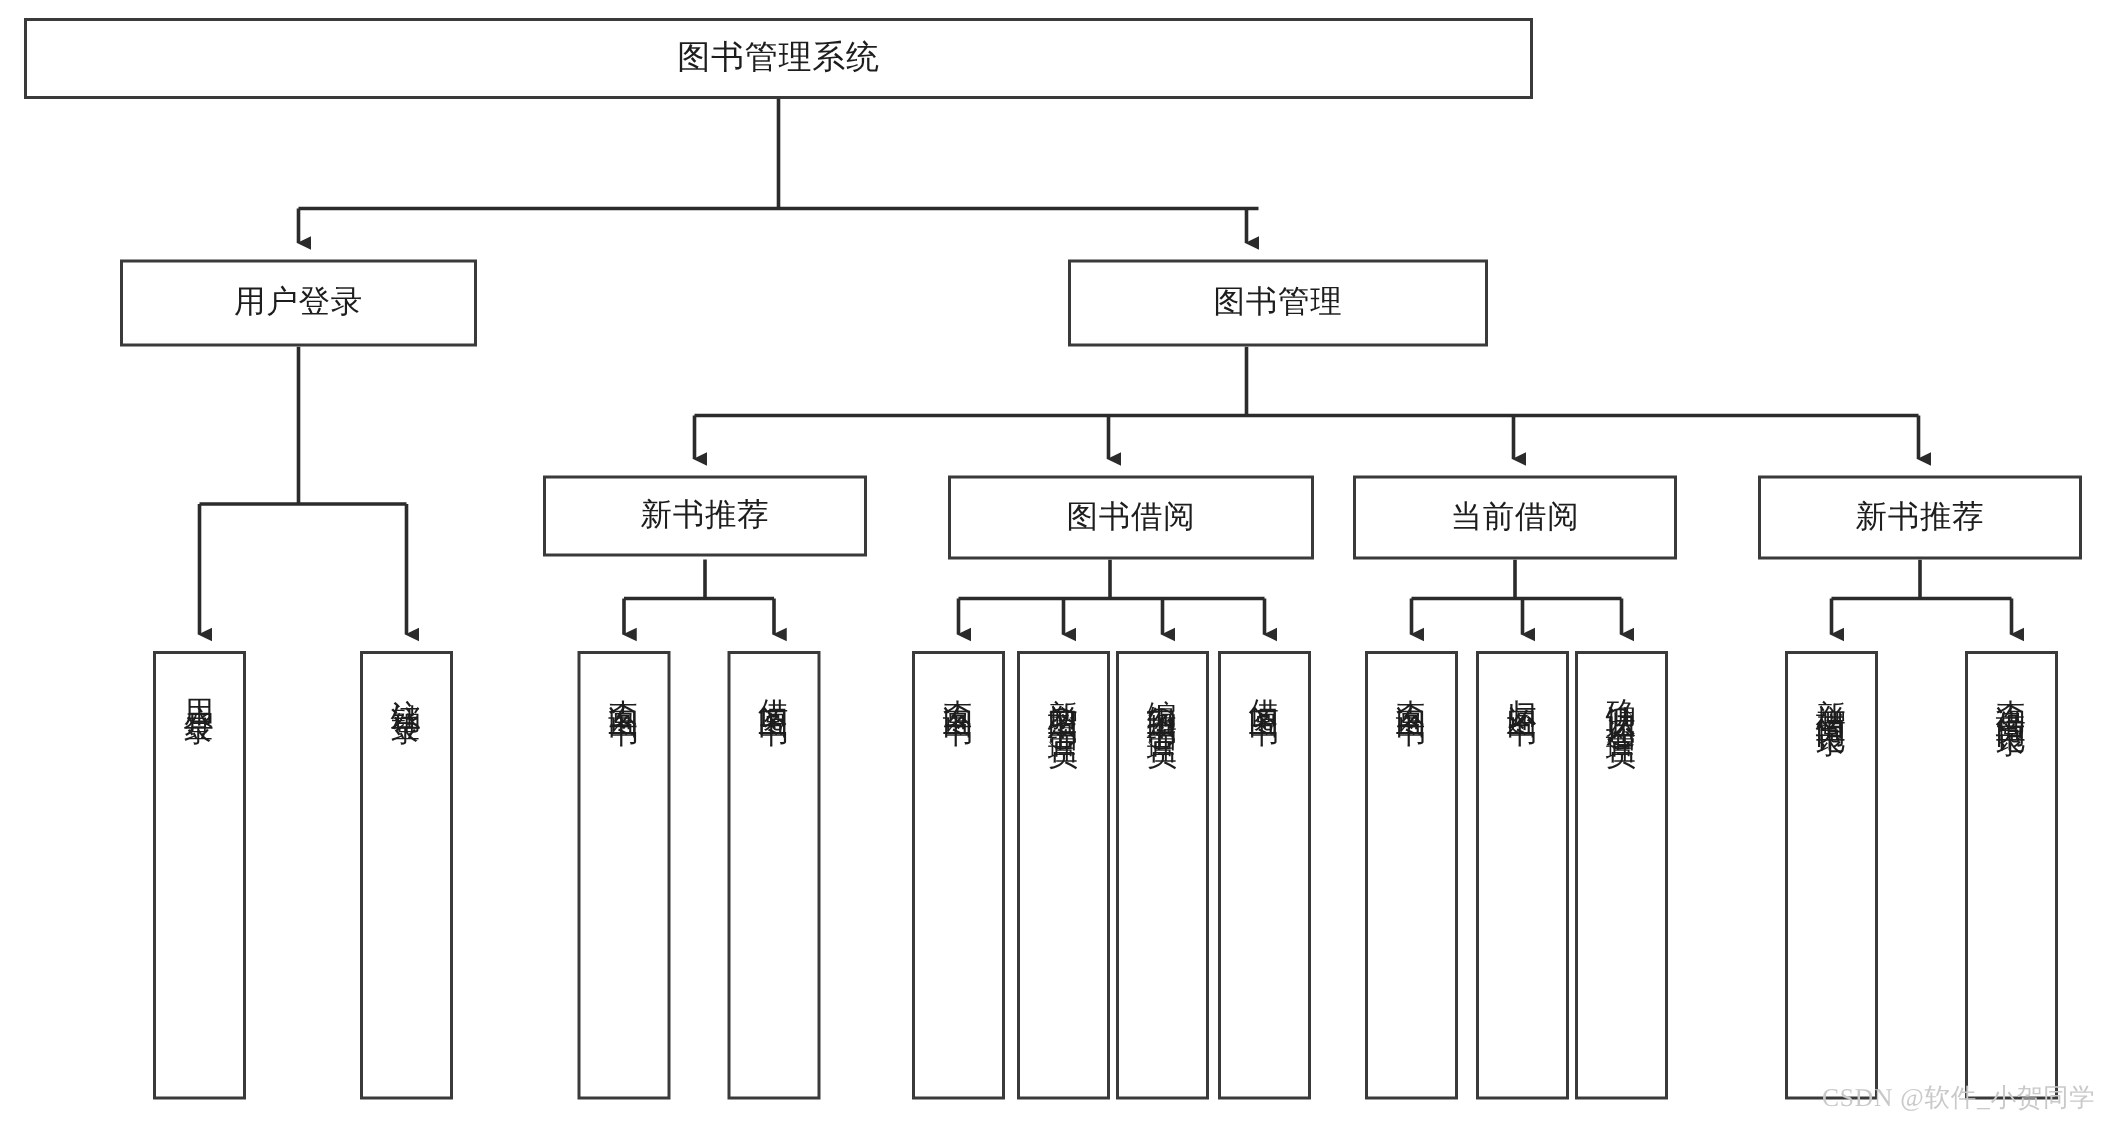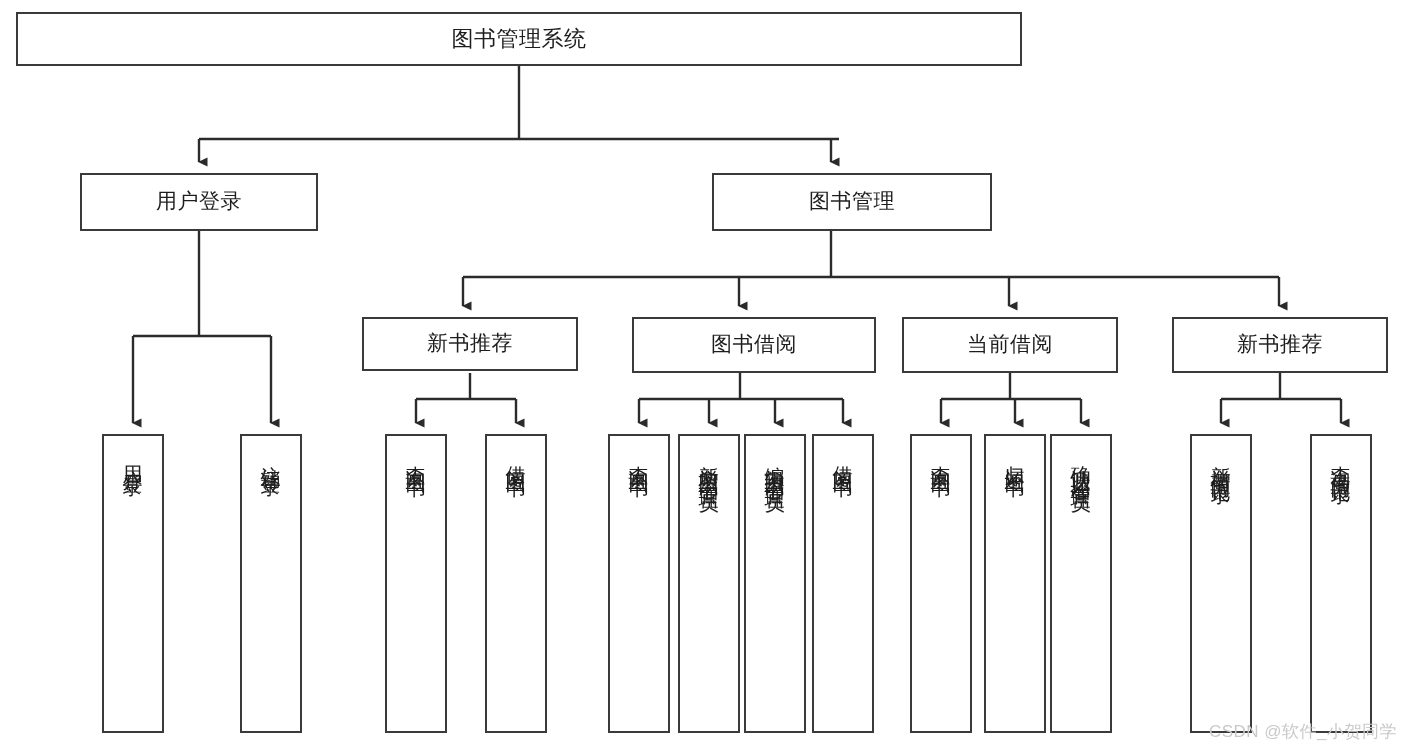--- a/index.html
+++ b/index.html
@@ -69,21 +69,21 @@
   
   #watermark {
     position: absolute;
     right: 8px;
     bottom: 4px;
     font-size: 17px;
     color: #c9c9c9;
     letter-spacing: 0.5px;
     z-index: 5;
     white-space: nowrap;
-    font-family: Liberation Sans, sans-serif;
+    font-family: Liberation Serif, serif;
   }
 </style>
 </head>
 <body>
 
 <div id="canvas">
 
   <svg id="edges" viewBox="0 0 1405 747" preserveAspectRatio="none">
     <defs>
       <marker id="arrow" markerWidth="10" markerHeight="10" refX="5" refY="8.5" orient="auto" markerUnits="userSpaceOnUse">

